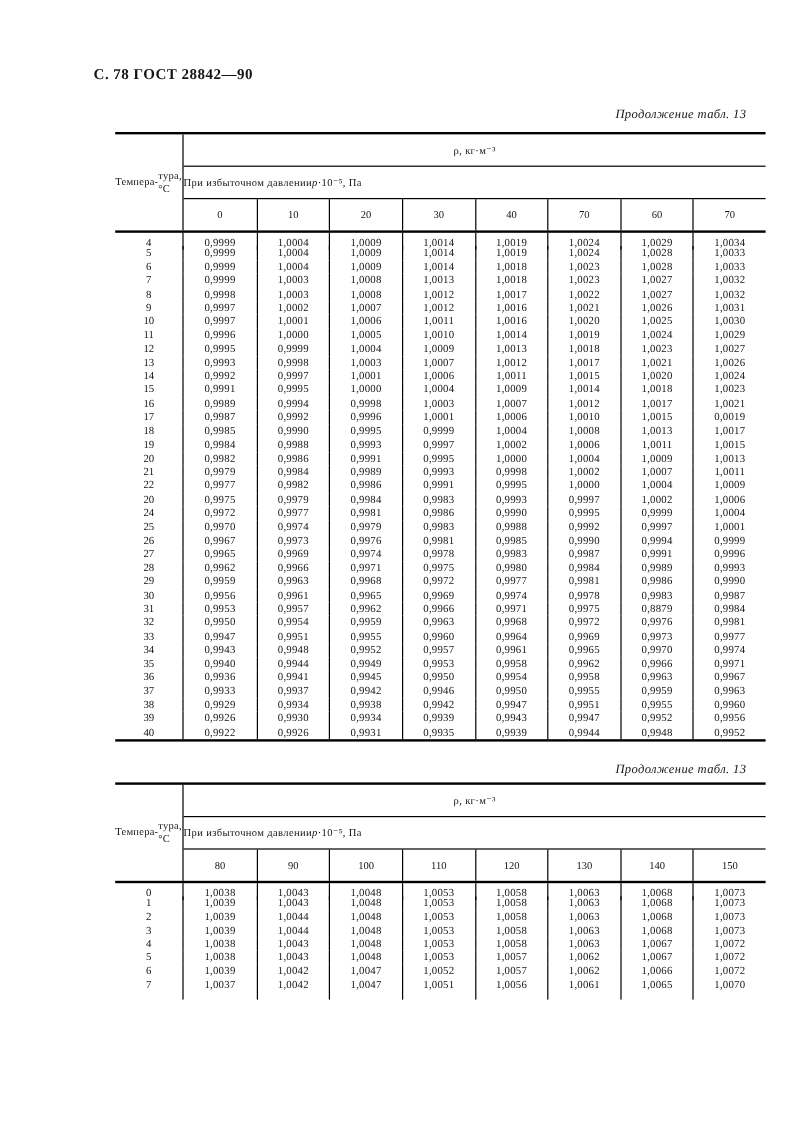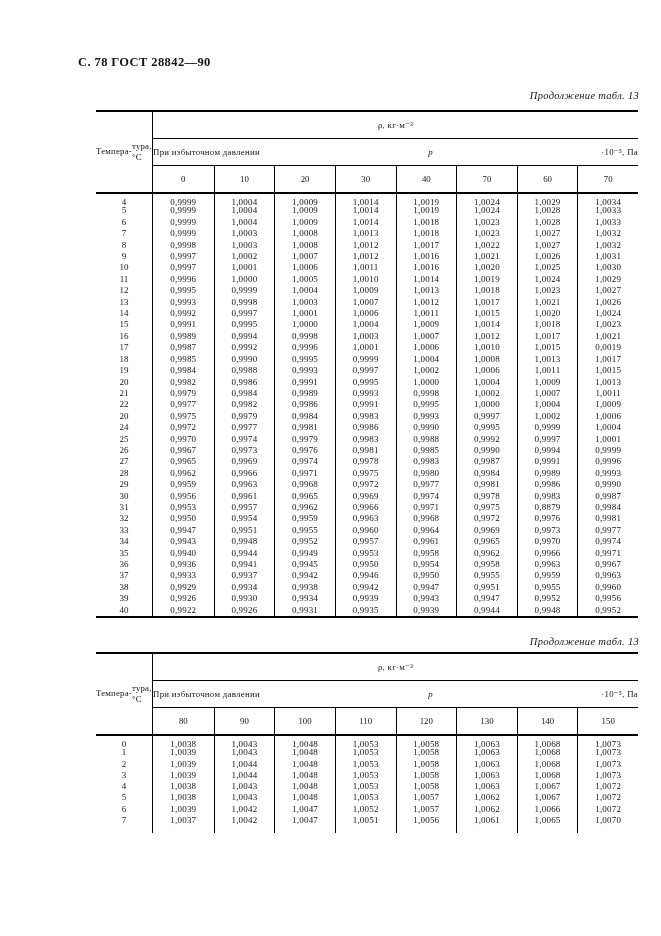--- a/index.html
+++ b/index.html
@@ -11,21 +11,21 @@
     color:#151515;
     overflow:hidden;
     margin-left:21px;
   }
   .page-header{
     position:absolute;left:57px;top:55px;
     font-size:12.5px;font-weight:bold;letter-spacing:0.4px;
     white-space:nowrap;
   }
   .caption{
-    position:absolute;left:76px;width:542px;
+    position:absolute;left:59px;width:542px;
     text-align:right;font-style:italic;font-size:10.5px;
     letter-spacing:0.3px;white-space:nowrap;
   }
   .caption.c1{top:90px;}
   .caption.c2{top:636px;}
 
   .gtable{
     position:absolute;left:75px;width:542px;
     border-top:2px solid #000;
     box-sizing:border-box;
@@ -47,21 +47,21 @@
   }
   .rho-cell{
     grid-column:2;grid-row:1;
     border-bottom:1px solid #000;
     display:flex;align-items:center;justify-content:center;
     font-size:8.8px;letter-spacing:0.3px;text-align:center;
   }
   .press-cell{
     grid-column:2;grid-row:2;
     border-bottom:1px solid #000;
-    display:flex;align-items:center;justify-content:space-between;
+    display:flex;align-items:center;justify-content:flex-start;
     font-size:8.8px;letter-spacing:0.3px;
   }
   .press-cell i{font-style:italic;}
   .cols{
     grid-column:2;grid-row:3;
     display:grid;grid-template-columns:repeat(8,1fr);
   }
   .hcell{
     display:flex;align-items:center;justify-content:center;
     font-size:8.8px;

